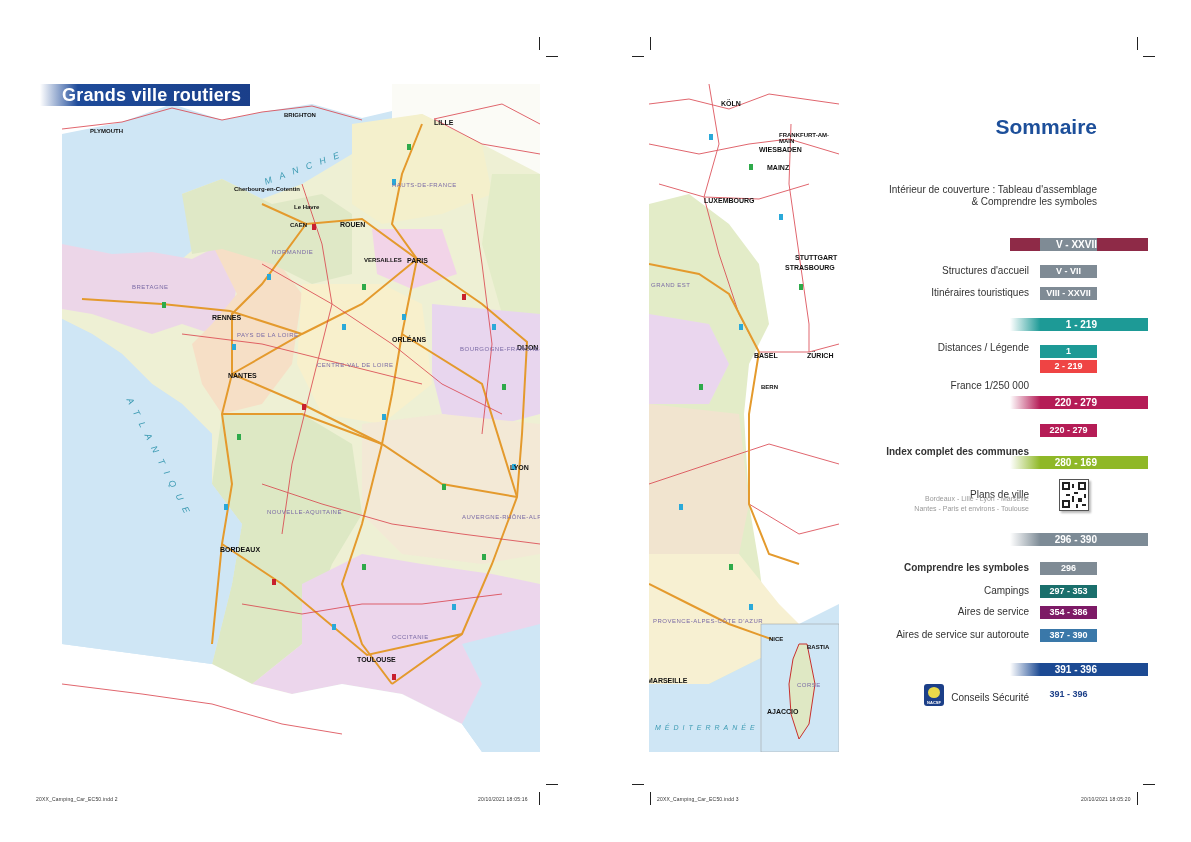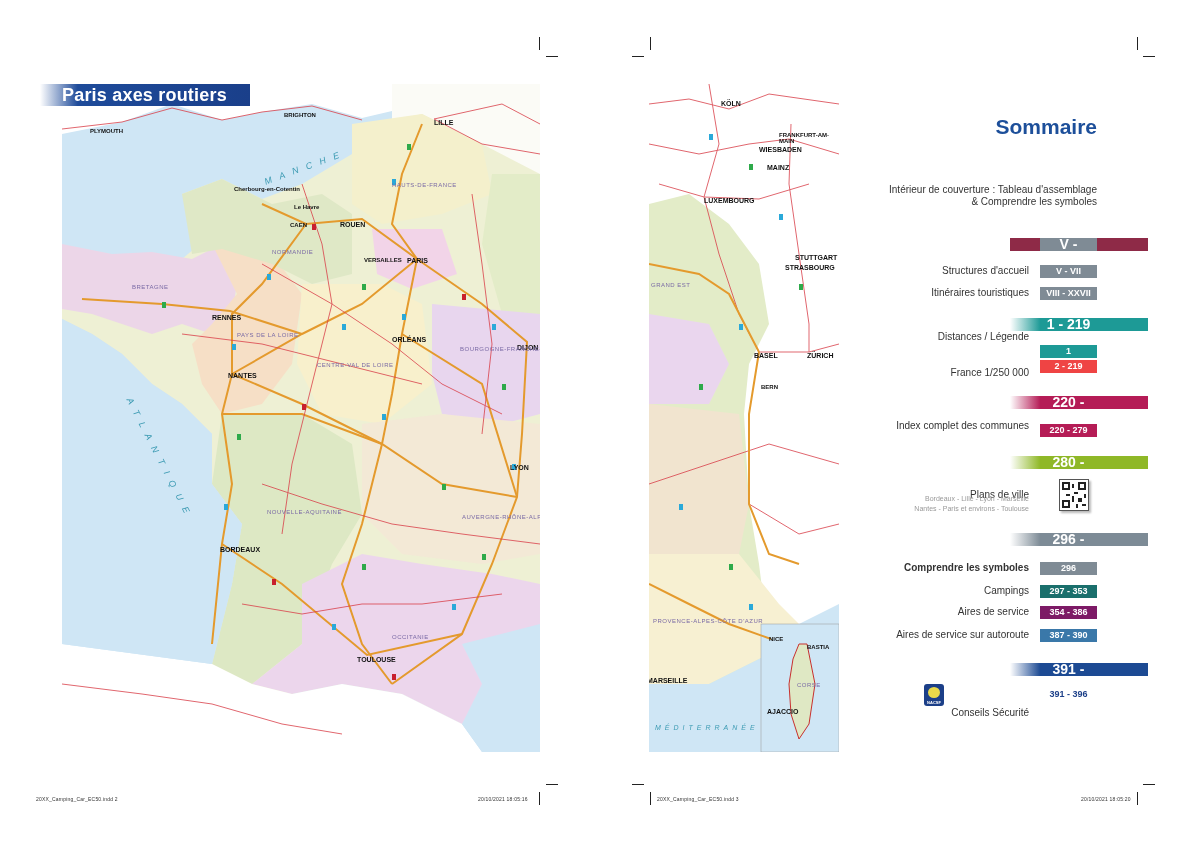--- a/index.html
+++ b/index.html
@@ -14,21 +14,21 @@
     background:linear-gradient(90deg,rgba(30,60,140,0) 0%,#1e4b9a 18%,#1a3f8a 100%);}
   .title-bar span{position:absolute;left:22px;top:1px;color:#fff;font-weight:bold;font-size:18px;letter-spacing:.2px;}
   .city{position:absolute;font-size:6px;font-weight:bold;color:#111;white-space:nowrap;}
   .city.big{font-size:7px;}
   .region{position:absolute;font-size:6px;color:#7a6aa5;white-space:nowrap;letter-spacing:.5px;}
   .sea{position:absolute;font-size:9px;color:#3d9bb3;font-style:italic;letter-spacing:8px;white-space:nowrap;}
   
   .sommaire-title{position:absolute;right:94px;top:115px;font-size:21px;font-weight:bold;color:#1d4f9a;}
   .intro{position:absolute;right:94px;top:184px;width:300px;text-align:right;font-size:10px;color:#333;line-height:12px;}
   .sec-bar{position:absolute;left:1010px;width:138px;height:13px;}
-  .sec-bar span{position:absolute;left:0;right:0;top:0;text-align:center;font-size:14px;font-weight:bold;color:#fff;line-height:13px;}
+  .sec-bar span{position:absolute;left:0;right:0;top:0;text-align:right;font-size:10px;font-weight:bold;color:#fff;line-height:13px;}
   .row-label{position:absolute;right:162px;font-size:10px;color:#333;text-align:right;white-space:nowrap;}
   .pill{position:absolute;left:1040px;width:57px;height:13px;color:#fff;font-size:9px;font-weight:bold;text-align:center;line-height:13px;}
   .sub{position:absolute;right:162px;font-size:7px;color:#999;text-align:right;white-space:nowrap;line-height:10px;}
   .qr{position:absolute;left:1059px;top:479px;width:28px;height:30px;background:#fff;border:1px solid #555;box-shadow:2px 2px 2px #bbb;}
   .badge{position:absolute;left:924px;top:684px;width:20px;height:22px;border-radius:3px;background:#1c3f88;}
   .badge .moon{position:absolute;left:4px;top:3px;width:12px;height:11px;border-radius:50%;background:#e9d94a;}
   .badge .txt{position:absolute;left:0;right:0;bottom:1px;font-size:4px;color:#fff;font-weight:bold;text-align:center;}
 </style>
 </head>
 <body>
@@ -167,21 +167,21 @@
   <div class="region" style="left:210px;top:165px;">NORMANDIE</div>
   <div class="region" style="left:70px;top:200px;">BRETAGNE</div>
   <div class="region" style="left:175px;top:248px;">PAYS DE LA LOIRE</div>
   <div class="region" style="left:255px;top:278px;">CENTRE-VAL DE LOIRE</div>
   <div class="region" style="left:398px;top:262px;">BOURGOGNE-FRANCHE-COMTÉ</div>
   <div class="region" style="left:205px;top:425px;">NOUVELLE-AQUITAINE</div>
   <div class="region" style="left:400px;top:430px;">AUVERGNE-RHÔNE-ALPES</div>
   <div class="region" style="left:330px;top:550px;">OCCITANIE</div>
 </div>
 <div class="title-bar">
-  <span>Paris axes routiers</span>
+  <span>Grands ville routiers</span>
 </div>
 
 <div class="map map-right">
   <svg width="190" height="668" viewBox="0 0 190 668">
     <path d="M0 120 L40 110 L80 140 L110 180 L120 240 L100 280 L95 330 L100 420 L110 480 L120 560 L100 600 L0 610 Z" fill="#e3ecc8"></path>
     <path d="M0 230 L60 240 L80 280 L60 320 L0 320 Z" fill="#ead6ee"></path>
     <path d="M0 320 L90 330 L100 420 L90 470 L0 480 Z" fill="#f1e4cf"></path>
     <path d="M0 470 L90 470 L130 520 L150 540 L120 570 L60 600 L0 600 Z" fill="#f7f0d2"></path>
     <path d="M0 600 L60 600 L120 570 L150 540 L190 520 V668 H0 Z" fill="#cfe6f5"></path>
     <rect x="112" y="540" width="78" height="128" fill="#cfe6f5" stroke="#999" stroke-width=".5"></rect>
@@ -246,29 +246,29 @@
   <span style="left:30px;right:auto;width:57px;">V - XXVII</span>
 </div>
 <div class="row-label" style="top:265px;">Structures d'accueil</div>
 <div class="pill" style="top:265px;background:#7f8b95;">V - VII</div>
 <div class="row-label" style="top:287px;">Itinéraires touristiques</div>
 <div class="pill" style="top:287px;background:#7f8b95;">VIII - XXVII</div>
 
 <div class="sec-bar" style="top:318px;background:linear-gradient(90deg,rgba(29,154,150,0) 0%,#1d9a96 22%);">
   <span style="left:30px;right:auto;width:57px;">1 - 219</span>
 </div>
-<div class="row-label" style="top:331px;">Distances / Légende</div>
+<div class="row-label" style="top:342px;">Distances / Légende</div>
 <div class="pill" style="top:345px;background:#1d9a96;">1</div>
-<div class="row-label" style="top:367px;">France 1/250 000</div>
+<div class="row-label" style="top:380px;">France 1/250 000</div>
 <div class="pill" style="top:360px;background:#ef4444;">2 - 219</div>
 
 <div class="sec-bar" style="top:396px;background:linear-gradient(90deg,rgba(181,28,86,0) 0%,#b51c56 22%);">
   <span style="left:30px;right:auto;width:57px;">220 - 279</span>
 </div>
-<div class="row-label" style="top:420px;">Index complet des communes</div>
+<div class="row-label" style="top:446px;font-weight:bold;">Index complet des communes</div>
 <div class="pill" style="top:424px;background:#b51c56;">220 - 279</div>
 
 <div class="sec-bar" style="top:456px;background:linear-gradient(90deg,rgba(143,184,39,0) 0%,#8fb827 22%);">
   <span style="left:30px;right:auto;width:57px;">280 - 169</span>
 </div>
 <div class="row-label" style="top:481px;margin-top:8px;">Plans de ville</div>
 <div class="sub" style="top:494px;">Bordeaux - Lille - Lyon - Marseille</div>
 <div class="sub" style="top:504px;">Nantes - Paris et environs - Toulouse</div>
 <div class="qr">
   <svg width="28" height="30" viewBox="0 0 14 15">
@@ -301,14 +301,14 @@
 <div class="row-label" style="top:629px;">Aires de service sur autoroute</div>
 <div class="pill" style="top:629px;background:#3a78a9;">387 - 390</div>
 
 <div class="sec-bar" style="top:663px;background:linear-gradient(90deg,rgba(28,74,147,0) 0%,#1c4a93 22%);">
   <span style="left:30px;right:auto;width:57px;">391 - 396</span>
 </div>
 <div class="badge">
   <div class="moon"></div>
   <div class="txt">NACSF</div>
 </div>
-<div class="row-label" style="top:707px;margin-left:12px;">Conseils Sécurité</div>
+<div class="row-label" style="top:692px;margin-left:12px;">Conseils Sécurité</div>
 <div class="pill" style="top:688px;background:transparent;color:#1c3f88;">391 - 396</div>
 
 </body></html>

